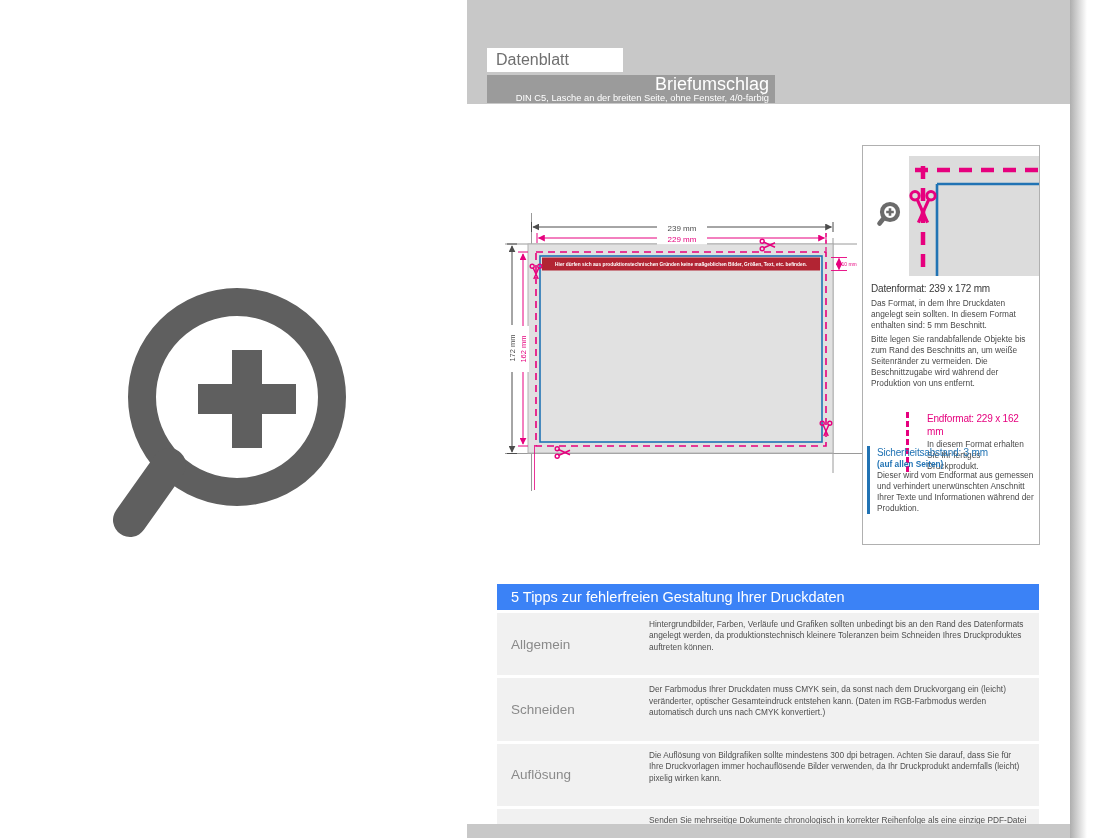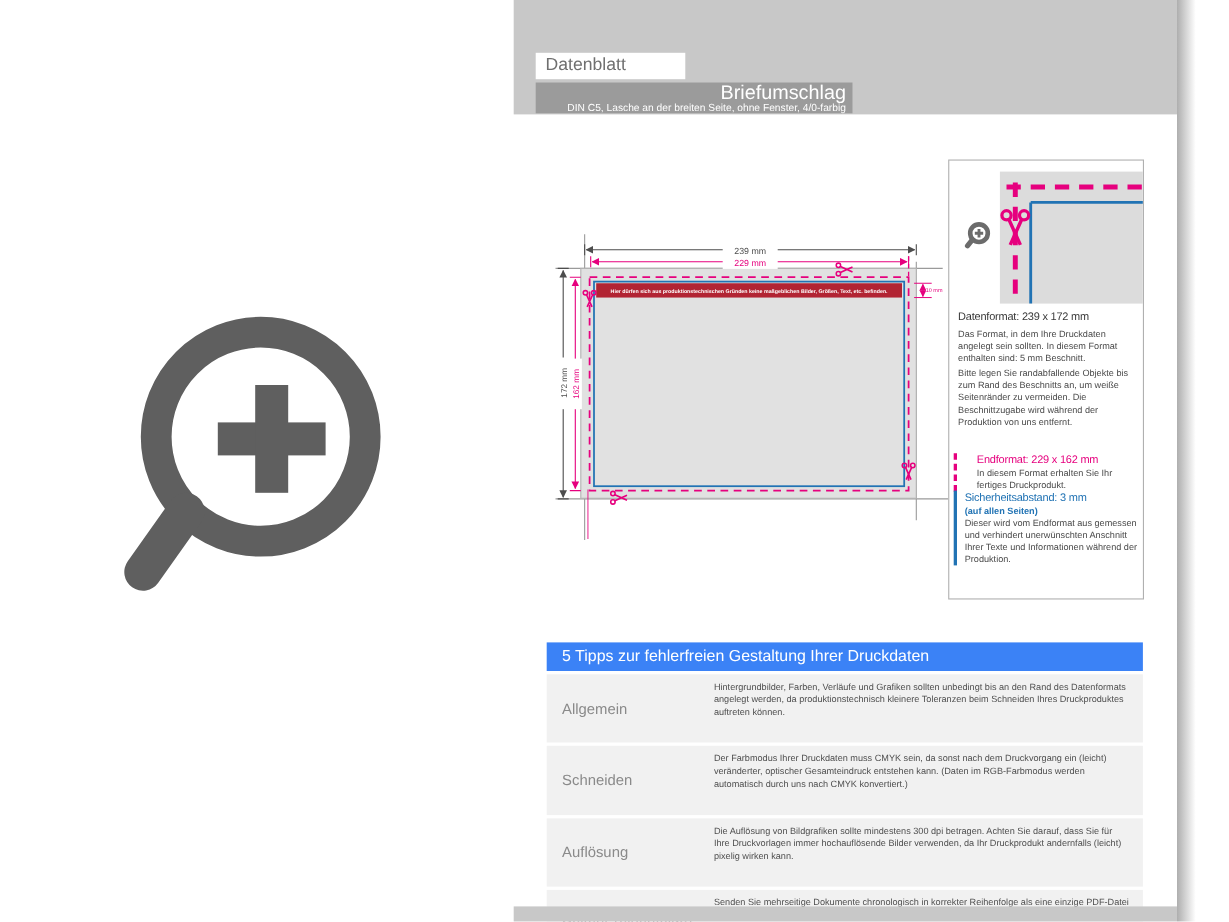--- a/index.html
+++ b/index.html
@@ -25,21 +25,21 @@
   
   .diagram{position:absolute;left:495px;top:205px;}
   .diagram text{font-family:"Liberation Sans",sans-serif;}
 
   
   .info-panel{position:absolute;left:862px;top:145px;width:178px;height:400px;
               background:#ffffff;border:1px solid #b0b0b0;box-sizing:border-box;}
   .info-panel .illu{position:absolute;left:0;top:0;}
   .p-sec{position:absolute;left:8px;right:5px;color:#4a4a4a;font-size:8.3px;line-height:1.33;}
   .p-title{font-weight:normal;font-size:10px;color:#383838;letter-spacing:-0.2px;}
-  .sec-bar-end{border-left:3px dashed #e6007e;padding-left:18px;}
+  .sec-bar-end{border-left:3px dashed #e6007e;padding-left:18px;margin-left:39px;}
   .sec-bar-safe{border-left:3px solid #2173b4;padding-left:7px;}
   .mag{color:#e6007e;} .blu{color:#2173b4;}
   .p-sub{font-size:8.3px;font-weight:bold;}
 
   
   .tips{position:absolute;left:497px;top:584px;width:542px;}
   .tips-header{background:#3b82f6;color:#ffffff;font-size:14.5px;height:26px;line-height:26px;
                padding-left:14px;}
   .tip-row{display:flex;background:#f1f1f1;margin-top:3px;align-items:center;}
   .tip-label{width:152px;min-width:152px;padding-left:14px;font-size:13.5px;color:#8a8a8a;

